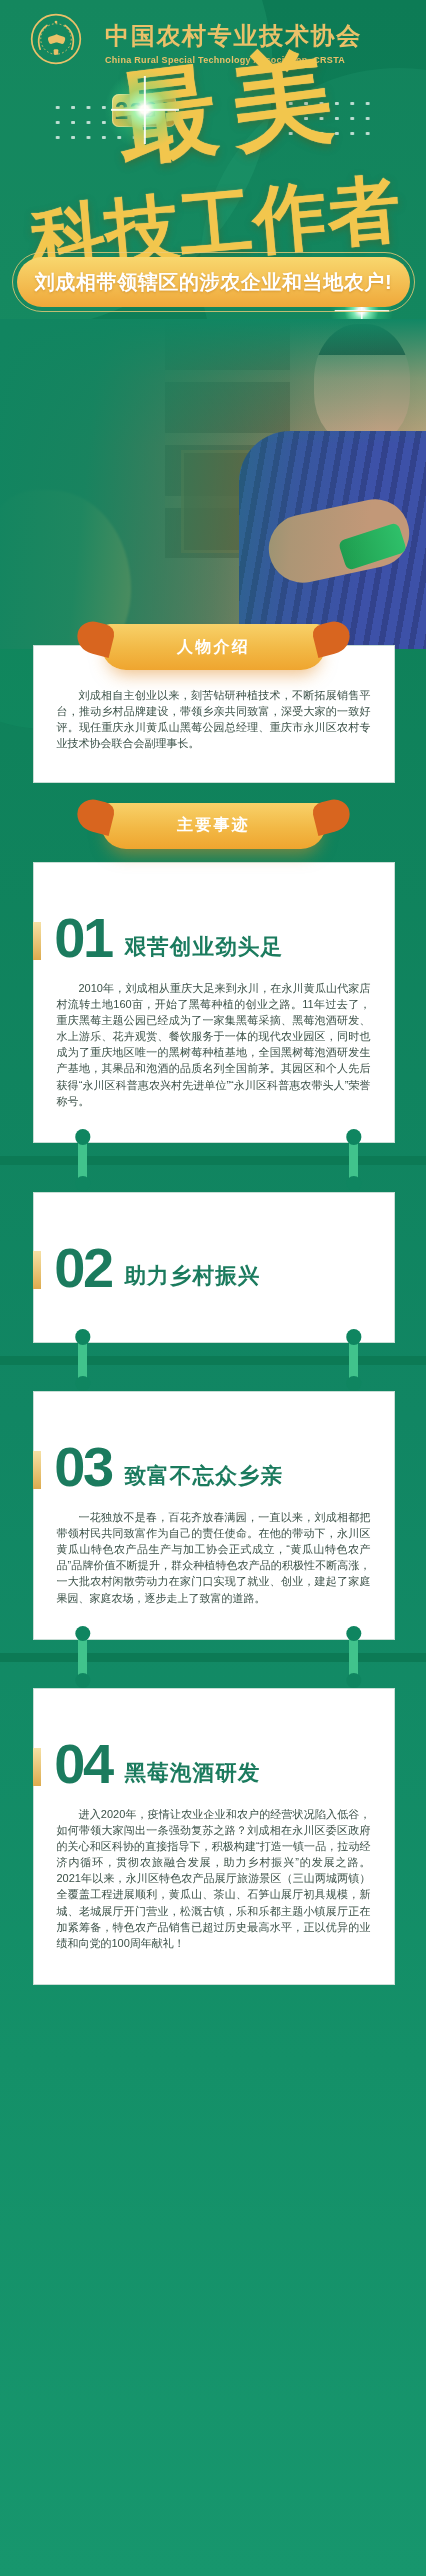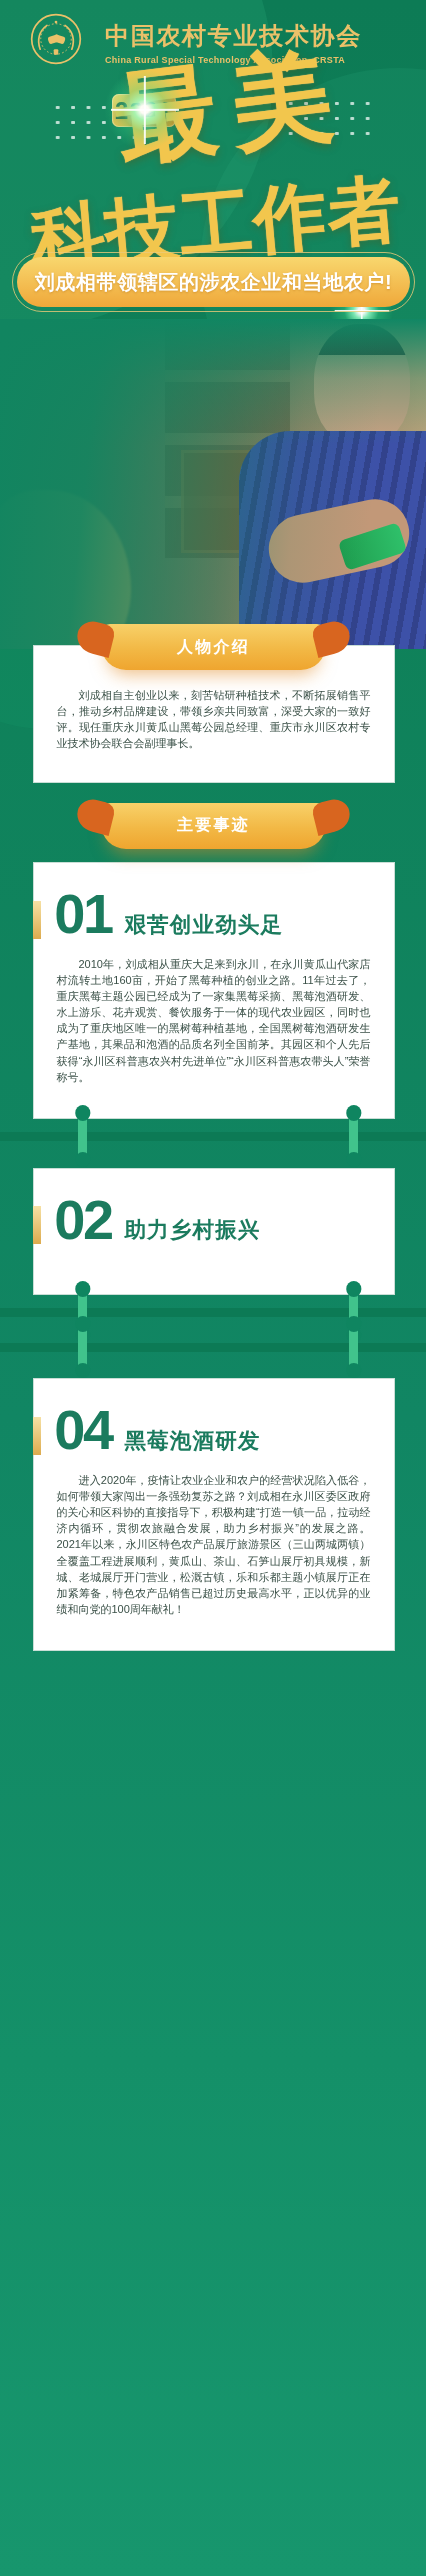--- a/index.html
+++ b/index.html
@@ -88,21 +88,21 @@
   .ribbon::after{right:-24px;border-radius:40% 60% 70% 0;transform:rotate(-14deg);}
   .ribbon-intro{margin-top:-25px;}
   .ribbon-deeds{margin-top:20px;}
 
   
   .card{position:relative;width:314px;margin:0 auto;background:#fff;border:0.6px solid #c9ded6;z-index:1;}
   .card-intro{margin-top:-25px;padding:41px 23px 30px;}
   .card-story{margin-top:13.7px;padding:26px 23px 33px;}
   .body-text{margin:0;font-size:11px;line-height:1.47;color:#3a5047;text-align:justify;text-indent:2em;
       font-family:"Liberation Sans",sans-serif;}
-  .story-head{display:flex;align-items:flex-end;margin-bottom:17px;}
+  .story-head{display:flex;align-items:center;margin-bottom:17px;margin-top:24px;}
   .gold-bar{width:8px;height:38px;margin:5.7px 13.7px 0 -24px;flex:0 0 auto;
       background:linear-gradient(180deg,#f6e1a5,#ddab4e);}
   .story-num{font-size:56px;line-height:.88;font-weight:800;color:#1b7b5e;letter-spacing:-2.3px;}
   .story-title{font-size:21.6px;font-weight:700;color:#1b7b5e;margin:17px 0 0 12.5px;letter-spacing:1.1px;}
 
   
   .connector{position:relative;height:35px;z-index:4;}
   .conn-band{position:absolute;left:0;right:0;top:13px;height:9px;background:#0c7a55;}
   .pin{position:absolute;top:-8.5px;width:9px;height:52px;border-radius:5.7px;background:#41c38c;}
   .pin-left{left:78px;}
@@ -192,20 +192,28 @@
       <div class="story-title">助力乡村振兴</div>
     </div>
   </section>
 
   <div class="connector">
     <div class="conn-band"></div>
     <div class="pin pin-left"></div>
     <div class="pin pin-right"></div>
   </div>
 
+  <section class="card card-story">
+    <div class="story-head">
+      <div class="gold-bar"></div>
+      <div class="story-num">03</div>
+      <div class="story-title">致富不忘众乡亲</div>
+    </div>
+    <p class="body-text">一花独放不是春，百花齐放春满园，一直以来，刘成相都把带领村民共同致富作为自己的责任使命。在他的带动下，永川区黄瓜山特色农产品生产与加工协会正式成立，“黄瓜山特色农产品”品牌价值不断提升，群众种植特色农产品的积极性不断高涨，一大批农村闲散劳动力在家门口实现了就业、创业，建起了家庭果园、家庭农场，逐步走上了致富的道路。</p>
+  </section>
 
   <div class="connector">
     <div class="conn-band"></div>
     <div class="pin pin-left"></div>
     <div class="pin pin-right"></div>
   </div>
 
   <section class="card card-story">
     <div class="story-head">
       <div class="gold-bar"></div>

